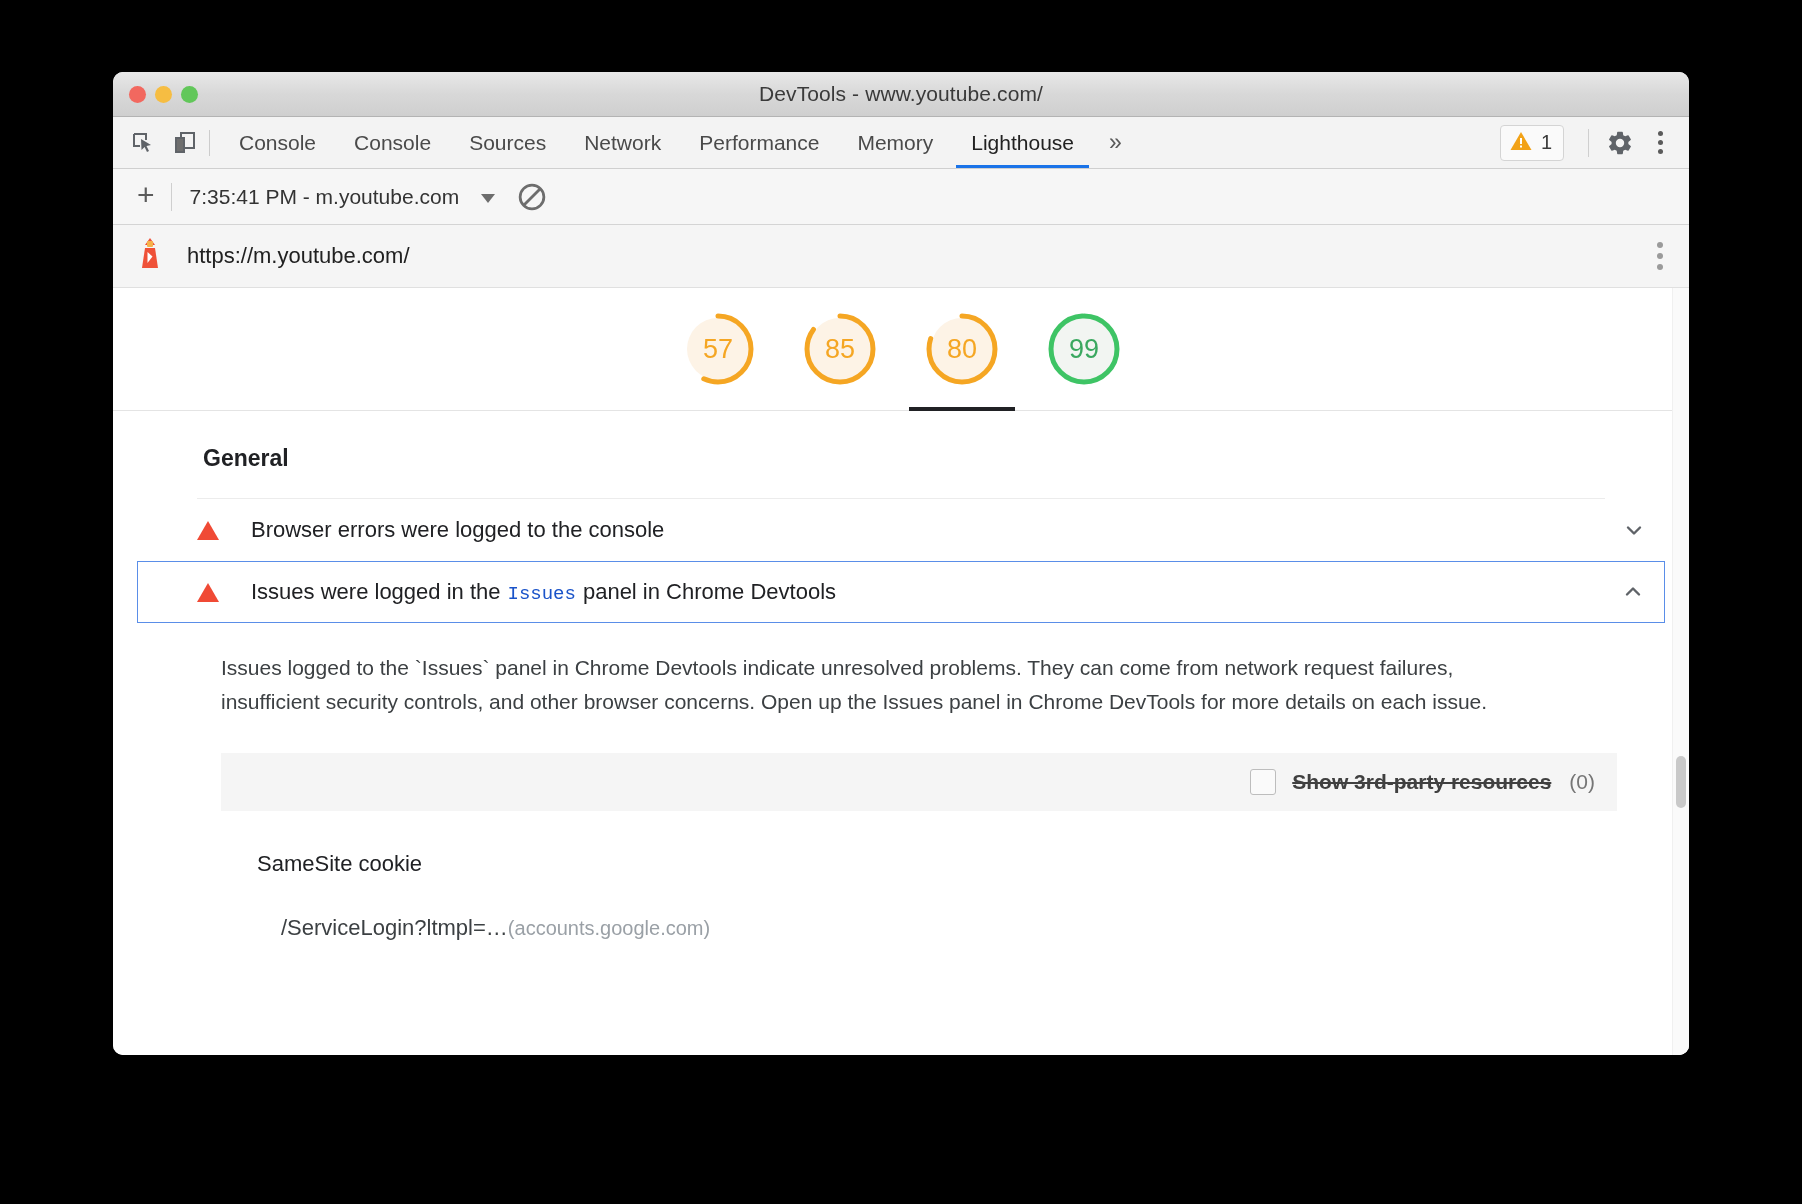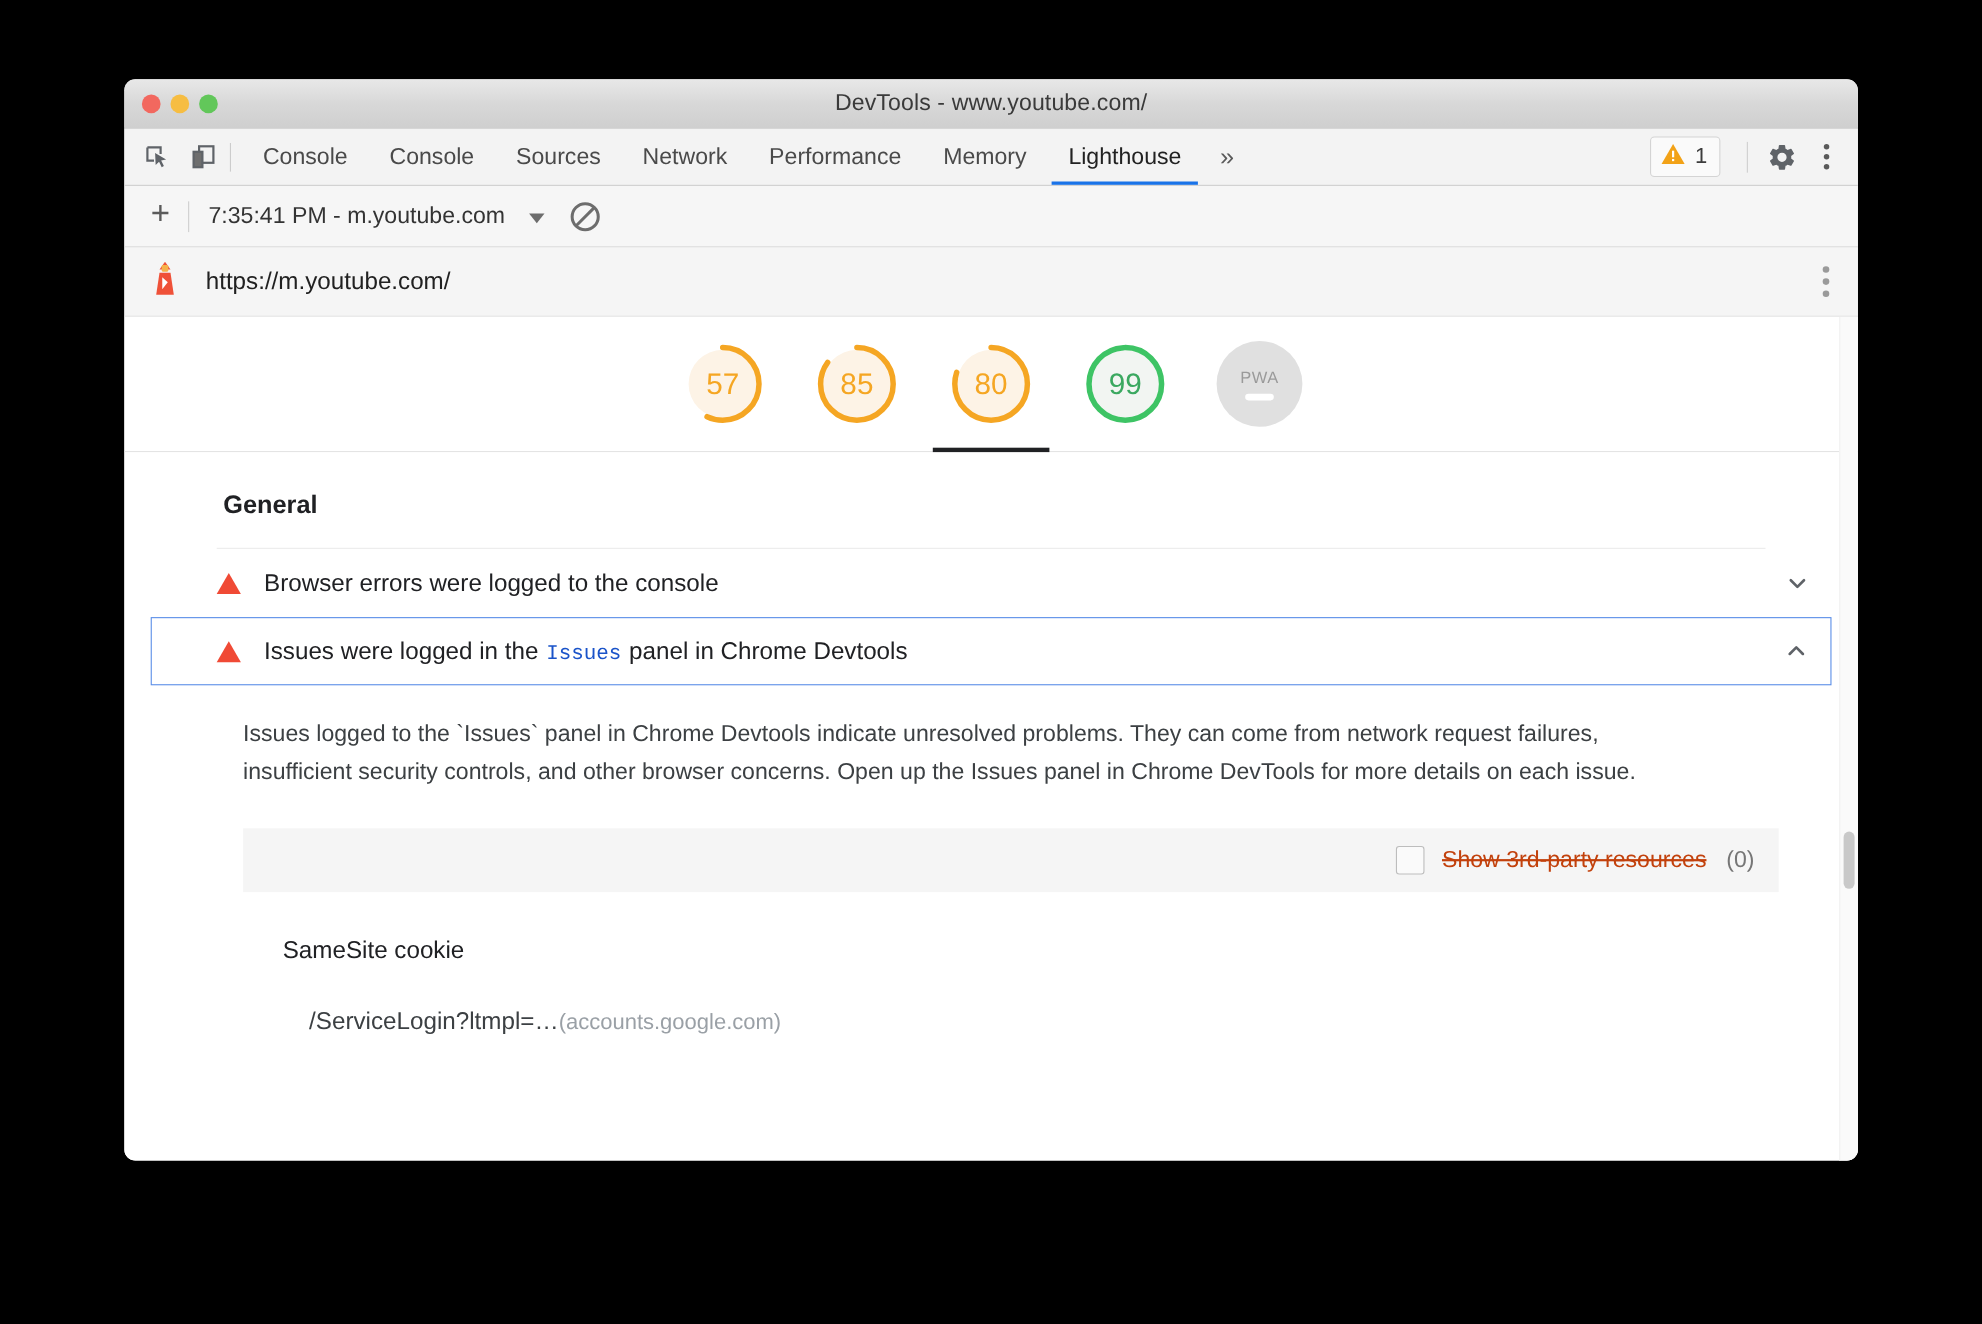--- a/index.html
+++ b/index.html
@@ -282,20 +282,21 @@
     padding: 34px 0 26px 66px;
   }
   .divider { height: 1px; background: #ececec; margin: 0 60px 0 60px; }
 
   .audit-row {
     display: flex;
     align-items: center;
     padding: 0 18px 0 60px;
     height: 62px;
     box-sizing: border-box;
+    gap: 11px;
   }
   .audit-row.highlighted {
     border: 1px solid #5a8ee8;
     padding-left: 59px;
     background: #ffffff;
   }
   .tri-warn {
     width: 0; height: 0;
     border-left: 11px solid transparent;
     border-right: 11px solid transparent;
@@ -343,21 +344,21 @@
     justify-content: flex-end;
     padding-right: 22px;
     gap: 16px;
   }
   .tp-check {
     width: 24px; height: 24px;
     border: 1px solid #bdbdbd;
     border-radius: 3px;
     background: #fafafa;
   }
-  .tp-label { font-size: 21px; color: #c2410c; }
+  .tp-label { font-size: 21px; color: #404040; font-weight: bold; }
   .tp-label .struck { text-decoration: line-through; }
   .tp-count { font-size: 21px; color: #767676; margin-left: 2px; }
 
   .issue-table { padding: 0 24px; }
   .col-head {
     font-size: 21px;
     color: #7c7c7c;
     padding: 42px 0 0 24px;
   }
   .issue-group {
@@ -547,26 +548,20 @@
         <div class="gauge-wrap">
           <div class="gauge">
             <svg width="78" height="78" viewBox="0 0 78 78">
               <circle cx="39" cy="39" r="31" fill="#f2f5f2"></circle>
               <circle cx="39" cy="39" r="33" fill="none" stroke="#3ec465" stroke-width="5" stroke-linecap="round" stroke-dasharray="205.3 2.1" transform="rotate(-90 39 39)"></circle>
             </svg>
             <span class="gauge-num" style="color:#3ba860">99</span>
           </div>
         </div>
 
-        <div class="gauge-wrap">
-          <div class="pwa-gauge">
-            <span class="pwa-label">PWA</span>
-            <span class="pwa-dash"></span>
-          </div>
-        </div>
       </div>
 
       <div class="audits">
         <div class="section-title">General</div>
         <div class="divider"></div>
 
         <div class="audit-row">
           <span class="tri-warn"></span>
           <span class="audit-title">Browser errors were logged to the console</span>
           <span class="chev">

